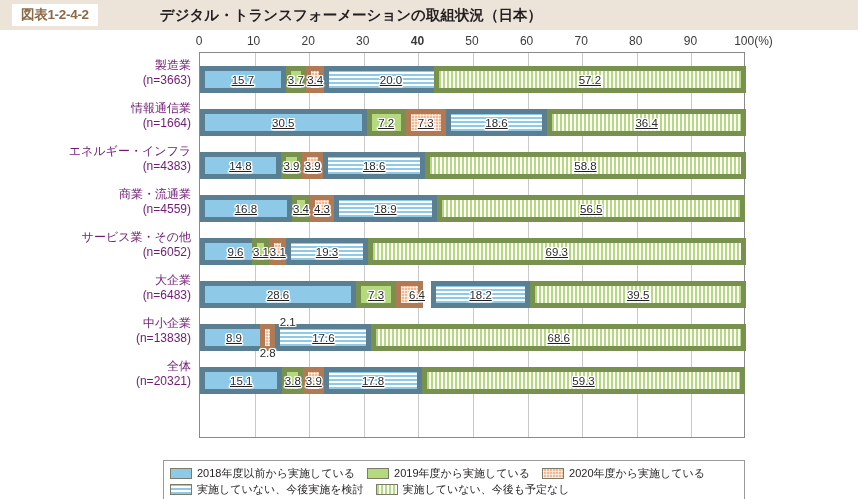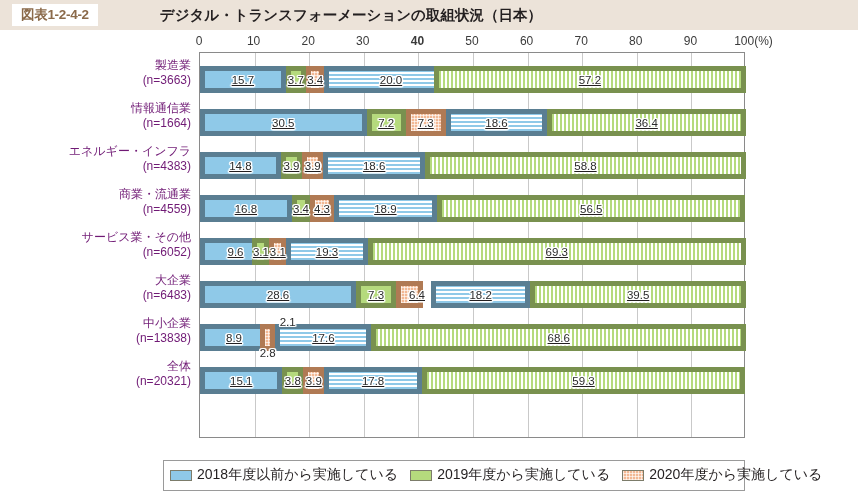--- a/index.html
+++ b/index.html
@@ -138,21 +138,21 @@
   }
   .legend-row{display:flex;align-items:center;margin:1px 0;}
   .legend-item{display:flex;align-items:center;margin-right:12px;white-space:nowrap;}
   .legend-swatch{
     width:22px;height:11px;
     box-sizing:border-box;
     border:1px solid #7c7c6a;
     margin-right:5px;
     flex:none;
   }
-  .legend-text{font-size:14px;color:#231f20;}
+  .legend-text{font-size:11px;color:#231f20;}
 </style>
 </head>
 <body>
 
 <div id="title-bar">
   <div id="title-tag">図表1-2-4-2</div>
   <div id="title-text">デジタル・トランスフォーメーションの取組状況（日本）</div>
 </div>
 
 <div id="chart-area">
@@ -351,15 +351,25 @@
       </div>
       <div class="legend-item">
         <span class="legend-swatch f-s2"></span>
         <span class="legend-text">2019年度から実施している</span>
       </div>
       <div class="legend-item">
         <span class="legend-swatch f-s3"></span>
         <span class="legend-text">2020年度から実施している</span>
       </div>
     </div>
+    <div class="legend-row">
+      <div class="legend-item">
+        <span class="legend-swatch f-s4"></span>
+        <span class="legend-text">実施していない、今後実施を検討</span>
+      </div>
+      <div class="legend-item">
+        <span class="legend-swatch f-s5"></span>
+        <span class="legend-text">実施していない、今後も予定なし</span>
+      </div>
+    </div>
   </div>
 
 </div>
 
 </body></html>

